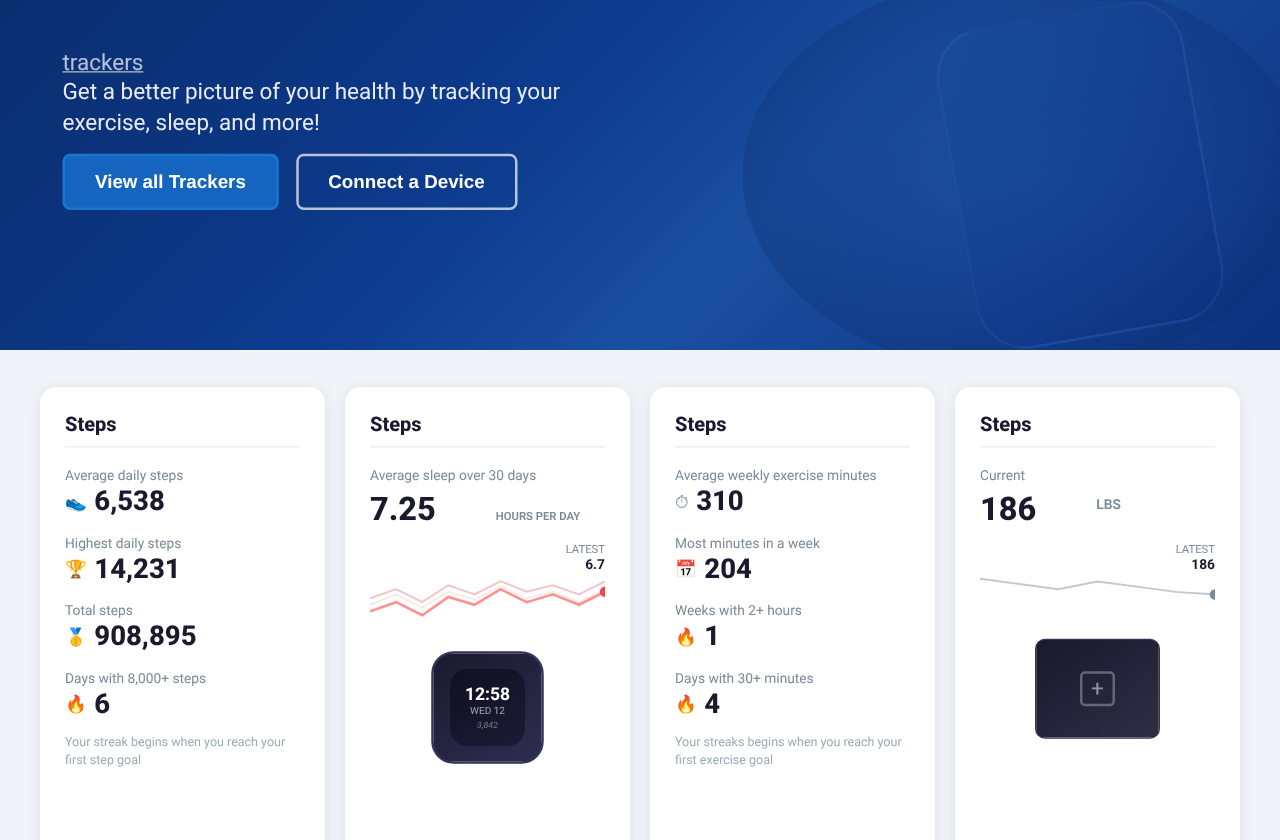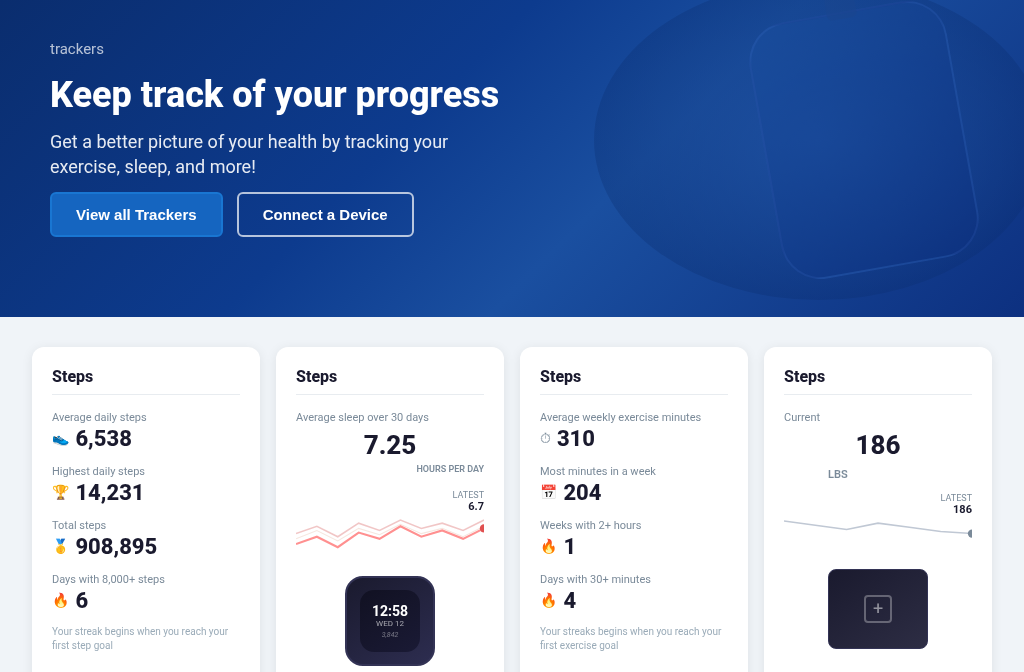--- a/index.html
+++ b/index.html
@@ -50,22 +50,23 @@
       top: -30px;
       transform: translateX(-50%);
       width: 30px;
       height: 35px;
       background: rgba(30,70,140,0.6);
       border-radius: 5px;
     }
 
     .breadcrumb {
       color: rgba(255,255,255,0.7);
-      font-size: 15px;
-      margin-bottom: 16px;
+      font-size: 18px;
+      margin-bottom: 0;
+      text-decoration: underline;
     }
 
     .hero-title {
       color: #ffffff;
       font-size: 36px;
       font-weight: 800;
       line-height: 1.2;
       margin-bottom: 12px;
       max-width: 500px;
     }
@@ -287,34 +288,32 @@
       border-radius: 4px;
       display: flex;
       align-items: center;
       justify-content: center;
       color: rgba(255,255,255,0.5);
       font-size: 18px;
     }
 
     .value-group {
       display: flex;
-      align-items: center;
+      align-items: flex-start;
       gap: 4px;
-      flex-direction: column;
     }
   </style>
 </head>
 <body>
 
 <div class="hero">
   <div class="watch-decor"></div>
 
   <div class="breadcrumb">trackers</div>
 
-  <h1 class="hero-title">Keep track of your progress</h1>
   <p class="hero-subtitle">Get a better picture of your health by tracking your exercise, sleep, and more!</p>
 
   <div class="hero-buttons">
     <button class="btn-primary">View all Trackers</button>
     <button class="btn-outline">Connect a Device</button>
   </div>
 </div>
 
 <div class="cards-section">
 

